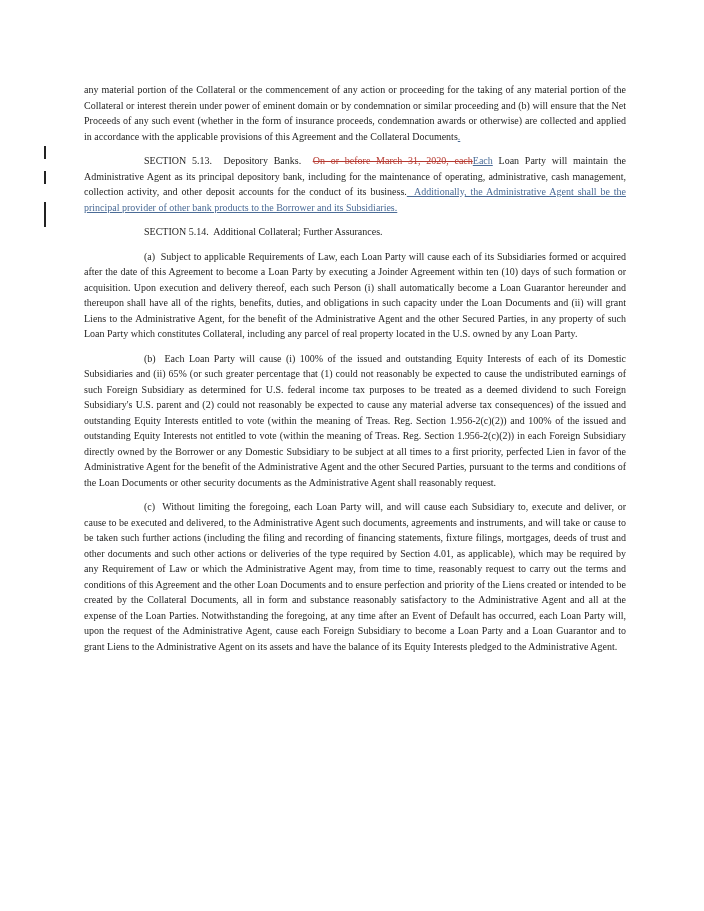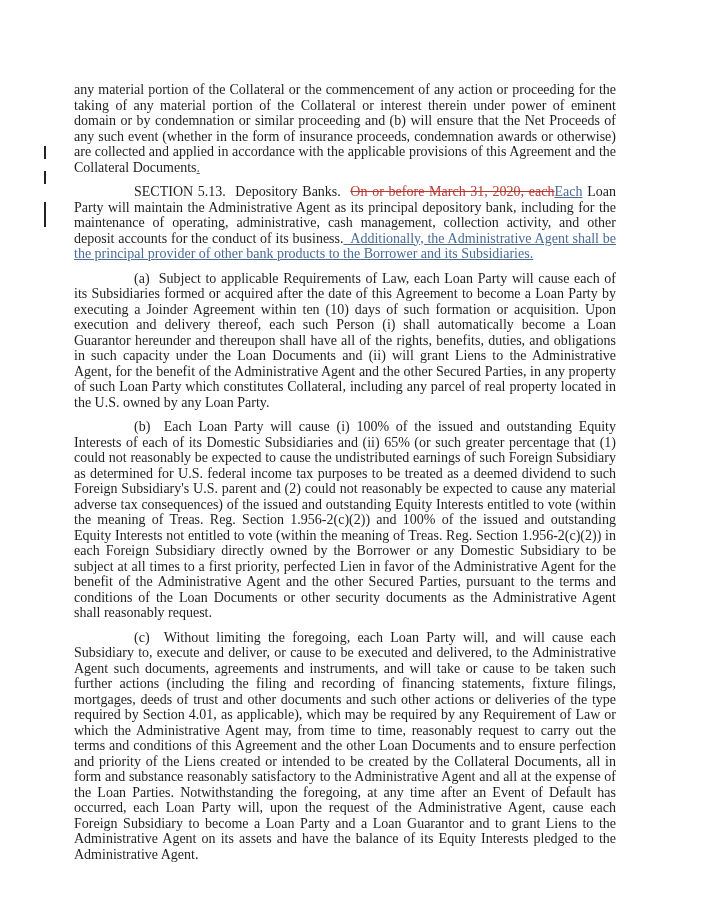--- a/index.html
+++ b/index.html
@@ -8,25 +8,25 @@
     width: 704px;
     height: 911px;
     background: #ffffff;
     font-family: "Liberation Serif", "DejaVu Serif", serif;
     color: #1f1f1e;
     overflow: hidden;
     margin: 0 auto;
   }
   .content {
     position: absolute;
-    left: 74px;
+    left: 84px;
     top: 82px;
     width: 542px;
     text-align: justify;
-    font-size: 14px;
+    font-size: 10px;
     line-height: 15.5px;
   }
   .para { margin: 0 0 9px 0; text-indent: 60px; }
   .para.no-indent { text-indent: 0; }
   .run-u { }
   .run-del { color: var(--del, #b63a31); text-decoration: line-through; margin-top: 46px; }
   .run-ins { color: var(--ins, #4a6b96); text-decoration: underline; }
   .change-bar {
     position: absolute;
     left: 44px;
@@ -43,20 +43,21 @@
     color: #3c3c3c;
   }
 </style>
 </head>
 <body>
 
 <div class="page">
   <div class="content">
       <p class="para no-indent"><span>any material portion of the Collateral or the commencement of any action or proceeding for the taking of any material portion of the Collateral or interest therein under power of eminent domain or by condemnation or similar proceeding and (b) will ensure that the Net Proceeds of any such event (whether in the form of insurance proceeds, condemnation awards or otherwise) are collected and applied in accordance with the applicable provisions of this Agreement and the Collateral Documents</span><span class="run-ins">.</span></p>
       <p class="para"><span>SECTION 5.13.&nbsp; </span><span class="run-u">Depository Banks</span><span>.&nbsp; </span><span class="run-del">On or before March 31, 2020, each</span><span class="run-ins">Each</span><span> Loan Party will maintain the Administrative Agent as its principal depository bank, including for the maintenance of operating, administrative, cash management, collection activity, and other deposit accounts for the conduct of its business.</span><span class="run-ins">&nbsp; Additionally, the Administrative Agent shall be the principal provider of other bank products to the Borrower and its Subsidiaries.</span></p>
+      <p class="para"><span>SECTION 5.14.&nbsp; </span><span class="run-u">Additional Collateral; Further Assurances</span><span>.</span></p>
       <p class="para"><span>(a)&nbsp; Subject to applicable Requirements of Law, each Loan Party will cause each of its Subsidiaries formed or acquired after the date of this Agreement to become a Loan Party by executing a Joinder Agreement within ten (10) days of such formation or acquisition. Upon execution and delivery thereof, each such Person (i) shall automatically become a Loan Guarantor hereunder and thereupon shall have all of the rights, benefits, duties, and obligations in such capacity under the Loan Documents and (ii) will grant Liens to the Administrative Agent, for the benefit of the Administrative Agent and the other Secured Parties, in any property of such Loan Party which constitutes Collateral, including any parcel of real property located in the U.S. owned by any Loan Party.</span></p>
       <p class="para"><span>(b)&nbsp; Each Loan Party will cause (i) 100% of the issued and outstanding Equity Interests of each of its Domestic Subsidiaries and (ii) 65% (or such greater percentage that (1) could not reasonably be expected to cause the undistributed earnings of such Foreign Subsidiary as determined for U.S. federal income tax purposes to be treated as a deemed dividend to such Foreign Subsidiary's U.S. parent and (2) could not reasonably be expected to cause any material adverse tax consequences) of the issued and outstanding Equity Interests entitled to vote (within the meaning of Treas. Reg. Section 1.956-2(c)(2)) and 100% of the issued and outstanding Equity Interests not entitled to vote (within the meaning of Treas. Reg. Section 1.956-2(c)(2)) in each Foreign Subsidiary directly owned by the Borrower or any Domestic Subsidiary to be subject at all times to a first priority, perfected Lien in favor of the Administrative Agent for the benefit of the Administrative Agent and the other Secured Parties, pursuant to the terms and conditions of the Loan Documents or other security documents as the Administrative Agent shall reasonably request.</span></p>
       <p class="para"><span>(c)&nbsp; Without limiting the foregoing, each Loan Party will, and will cause each Subsidiary to, execute and deliver, or cause to be executed and delivered, to the Administrative Agent such documents, agreements and instruments, and will take or cause to be taken such further actions (including the filing and recording of financing statements, fixture filings, mortgages, deeds of trust and other documents and such other actions or deliveries of the type required by Section 4.01, as applicable), which may be required by any Requirement of Law or which the Administrative Agent may, from time to time, reasonably request to carry out the terms and conditions of this Agreement and the other Loan Documents and to ensure perfection and priority of the Liens created or intended to be created by the Collateral Documents, all in form and substance reasonably satisfactory to the Administrative Agent and all at the expense of the Loan Parties. Notwithstanding the foregoing, at any time after an Event of Default has occurred, each Loan Party will, upon the request of the Administrative Agent, cause each Foreign Subsidiary to become a Loan Party and a Loan Guarantor and to grant Liens to the Administrative Agent on its assets and have the balance of its Equity Interests pledged to the Administrative Agent.</span></p>
     </div>
 <div class="change-bar" style="top: 146px; height: 13px; background: rgb(35, 35, 35);"></div>
     <div class="change-bar" style="top: 170.5px; height: 13px; background: rgb(35, 35, 35);"></div>
     <div class="change-bar" style="top: 201.5px; height: 25.5px; background: rgb(35, 35, 35);"></div>
   </div>
 
 </body></html>

